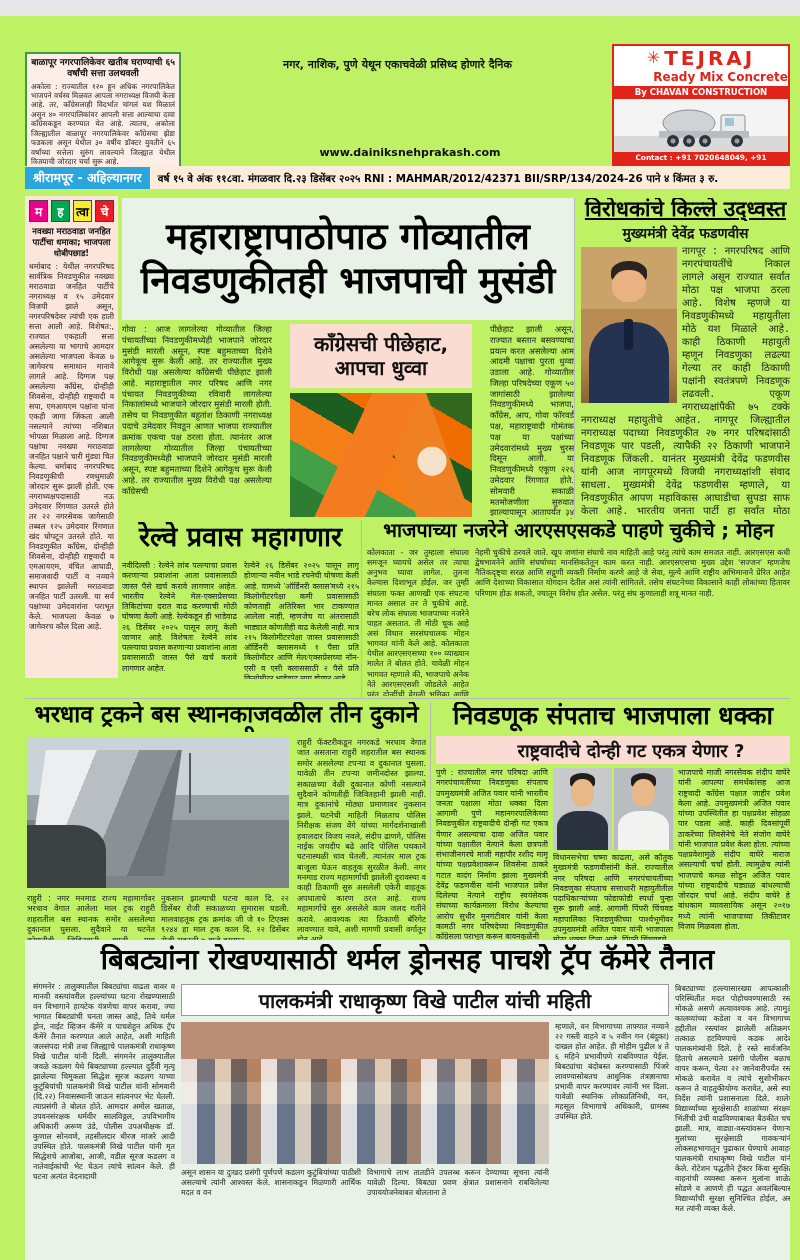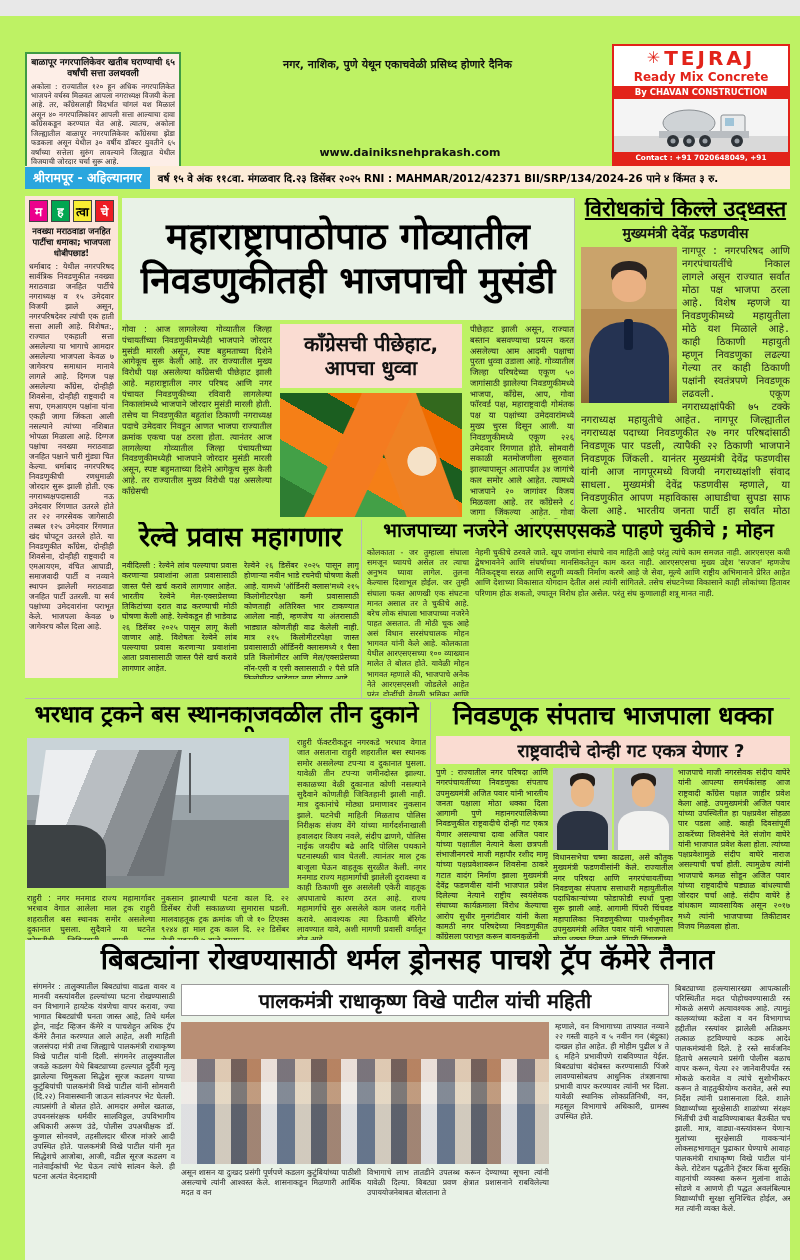--- a/index.html
+++ b/index.html
@@ -17,21 +17,21 @@
   .brief-title { font-size:9px; font-weight:bold; text-align:center; line-height:1.25; }
   .brief-body { font-size:7.3px; line-height:1.3; margin-top:2px; }
   .tagline { left:195px; top:40px; width:405px; text-align:center; font-size:11px; font-weight:bold; }
   .logo { left:190px; top:52px; width:415px; height:82px; text-align:center; font-size:64px;
           font-weight:bold; color:#e2231a; line-height:1.15; letter-spacing:1px; overflow:hidden; }
   .website { left:250px; top:130px; width:320px; text-align:center; font-size:11px; font-weight:bold; }
   .ad-box { left:612px; top:28px; width:178px; height:122px; border:2px solid #e2231a; background:#fff; overflow:hidden; }
   .ad-brand { display:flex; align-items:center; justify-content:center; gap:4px; height:24px; }
   .ad-sun { color:#e2231a; font-size:16px; line-height:1; }
   .ad-name { color:#e2231a; font-weight:bold; font-size:20px; letter-spacing:3px; }
-  .ad-product { text-align:center; color:#e2231a; font-weight:bold; font-size:12px; height:16px; }
+  .ad-product { text-align:right; color:#e2231a; font-weight:bold; font-size:12px; height:16px; }
   .ad-byline { background:#e2231a; color:#fff; font-weight:bold; font-size:8.5px; text-align:center;
                height:13px; line-height:13px; }
   .ad-truck { height:53px; background:linear-gradient(180deg,#f4f4f4 0 70%,#d9d9d9 70% 100%);
               display:flex; align-items:center; justify-content:center; }
   .ad-contact { background:#e2231a; color:#fff; font-weight:bold; font-size:7.3px; text-align:center;
                 height:12px; line-height:12px; }
   .dateline { left:25px; top:150px; width:765px; height:23px; background:#fdecd9;
               display:flex; align-items:center; gap:8px; overflow:hidden; }
   .place-badge { background:#2aa6de; color:#fff; font-weight:bold; font-size:12.5px;
                  padding:2px 8px 3px; white-space:nowrap; }
@@ -42,21 +42,21 @@
   .letters { display:flex; gap:3px; justify-content:center; margin-bottom:4px; }
   .letter { width:20px; height:22px; border:1px solid #444; font-weight:bold; font-size:12px;
             display:flex; align-items:center; justify-content:center; }
   .sb-title { font-size:8.4px; font-weight:bold; text-align:center; line-height:1.3; margin-bottom:3px; }
   .sb-body { font-size:7.7px; }
 
   
   .lead-headline { left:122px; top:182px; width:452px; height:122px; background:#e9f2e7;
                    display:flex; align-items:center; justify-content:center; text-align:center;
                    font-size:37px; font-weight:bold; color:#000; line-height:1.2; overflow:hidden; }
-  .lead-cols { left:122px; top:308px; width:452px; height:195px; display:flex; gap:8px; overflow:hidden; }
+  .lead-cols { left:122px; top:308px; width:452px; height:195px; display:flex; gap:18px; overflow:hidden; }
   .lead-c1 { flex:0 0 150px; font-size:8.3px; }
   .lead-mid { flex:0 0 182px; }
   .pink-box { background:#fadcd2; height:64px; display:flex; align-items:center; justify-content:center;
               text-align:center; font-size:20px; font-weight:bold; line-height:1.2; padding:2px; overflow:hidden; }
   .photo { position:relative; overflow:hidden; background:#a0a0a0; }
   .photo-flags { margin-top:5px; height:124px;
     background:
       radial-gradient(circle at 78% 55%, #f5e2c8 0 9%, transparent 9.5%),
       linear-gradient(115deg, transparent 0 34%, #f47b20 34.5% 55%, transparent 55.5%),
       linear-gradient(250deg, transparent 0 20%, #ef8123 20.5% 44%, transparent 44.5%),
@@ -73,21 +73,21 @@
   .photo-fadnavis { float:left; width:96px; height:156px; margin:2px 5px 2px 0;
     background:linear-gradient(180deg,#caa36b 0 40%,#b88c53 40% 70%,#8a6434 100%); }
   .pf-hair { position:absolute; left:31%; top:9%; width:38%; height:14%; background:#2a2320; border-radius:50% 50% 30% 30%; }
   .pf-face { position:absolute; left:32%; top:15%; width:36%; height:20%; background:#eab183; border-radius:46%; }
   .pf-body { position:absolute; left:8%; bottom:0; width:84%; height:52%; background:#253352; border-radius:42% 42% 0 0; }
   .pf-mic { position:absolute; left:45%; bottom:34%; width:9%; height:20%; background:#13203b; border-radius:3px; }
 
   
   .rail-sec { left:122px; top:506px; width:237px; height:158px; overflow:hidden; }
   .rail-headline { font-size:27px; font-weight:bold; text-align:center; line-height:1.1; height:36px; }
-  .rail-cols { display:flex; gap:7px; height:118px; margin-top:3px; }
+  .rail-cols { display:flex; gap:7px; height:118px; margin-top:3px;font-family:Liberation Serif, serif; }
   .rail-col { flex:1; font-size:7.9px; }
 
   
   .bha-sec { left:361px; top:504px; width:429px; height:178px; border-left:1px solid #b9b9b9;
              padding-left:5px; overflow:hidden; }
   .bha-headline { font-size:19.5px; font-weight:bold; text-align:center; line-height:1.15; height:26px; }
   .bha-cols { display:flex; gap:6px; height:148px; margin-top:2px; }
   .bha-c1 { flex:0 0 102px; font-size:7.8px; }
   .bha-mid { flex:0 0 138px; }
   .photo-bhagwat { height:94px; background:linear-gradient(180deg,#c5b8a4 0 55%,#a3988a 55% 100%); }

